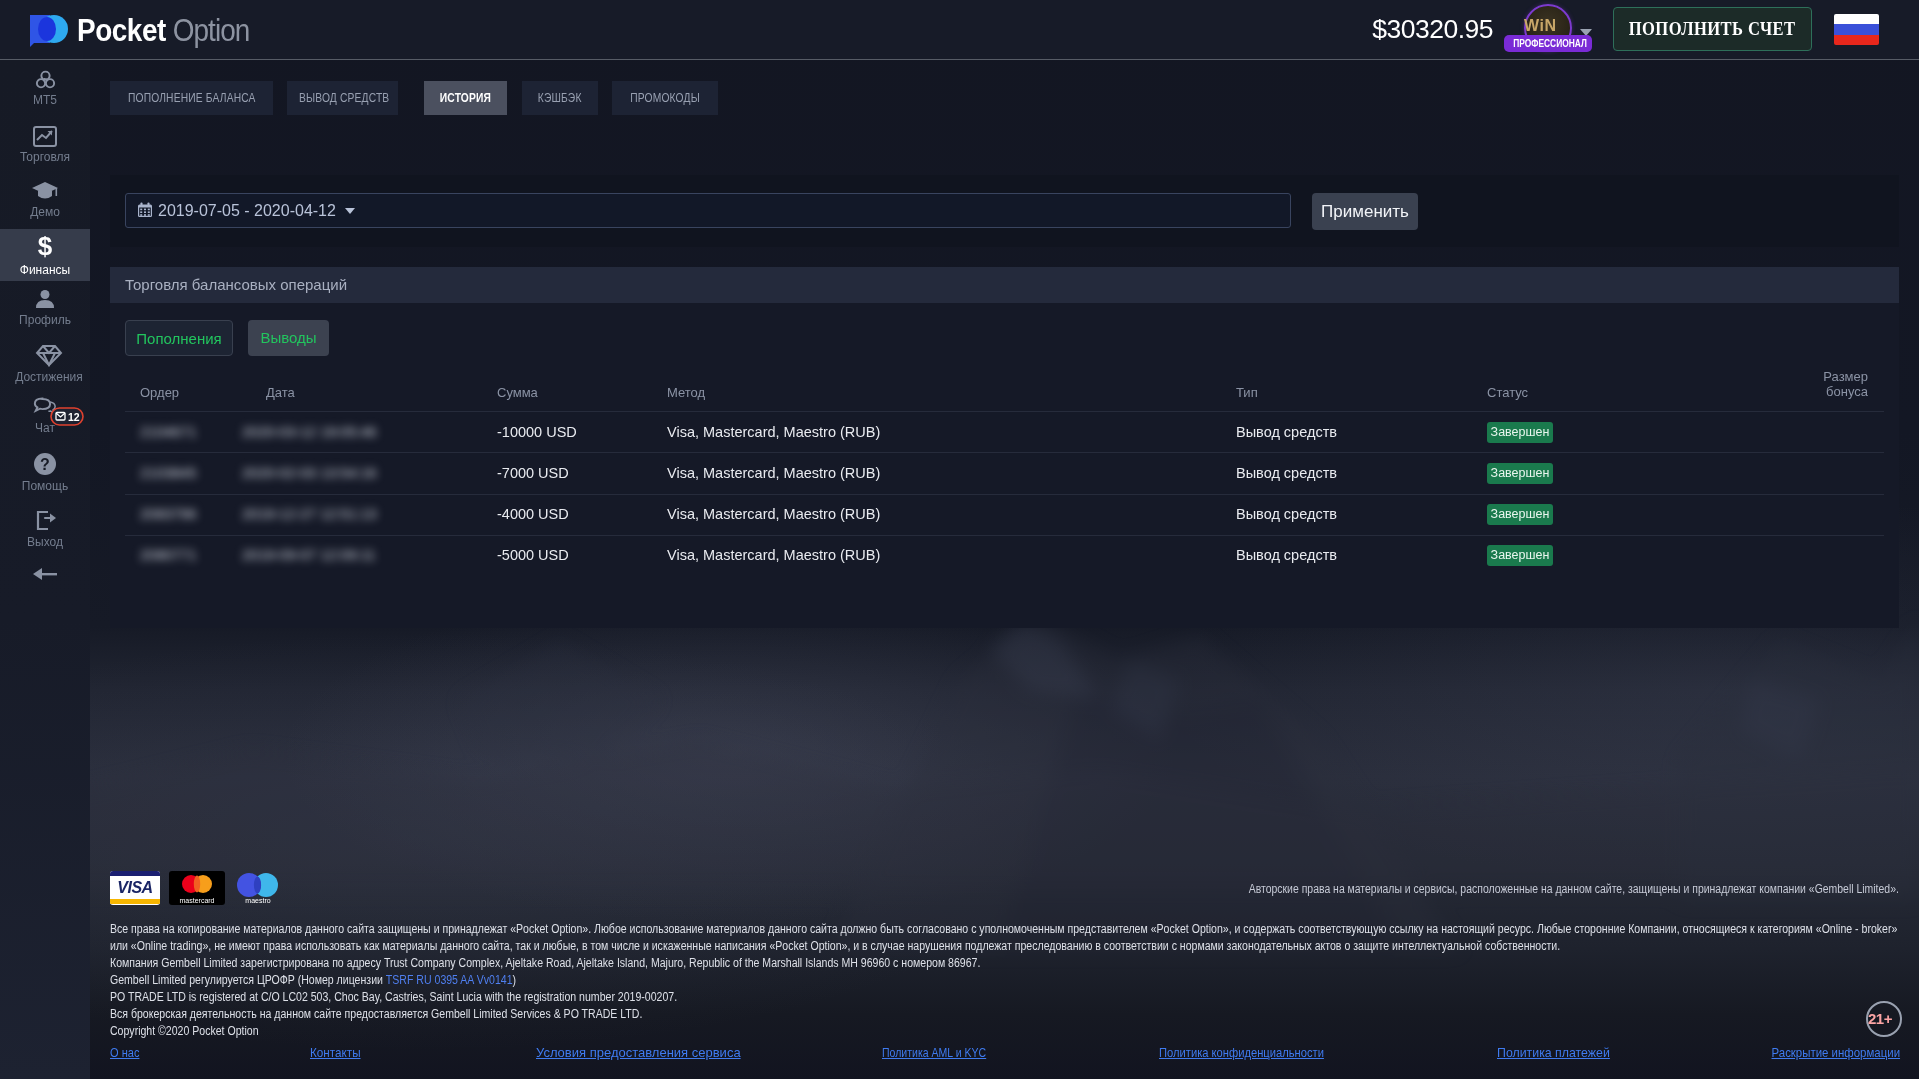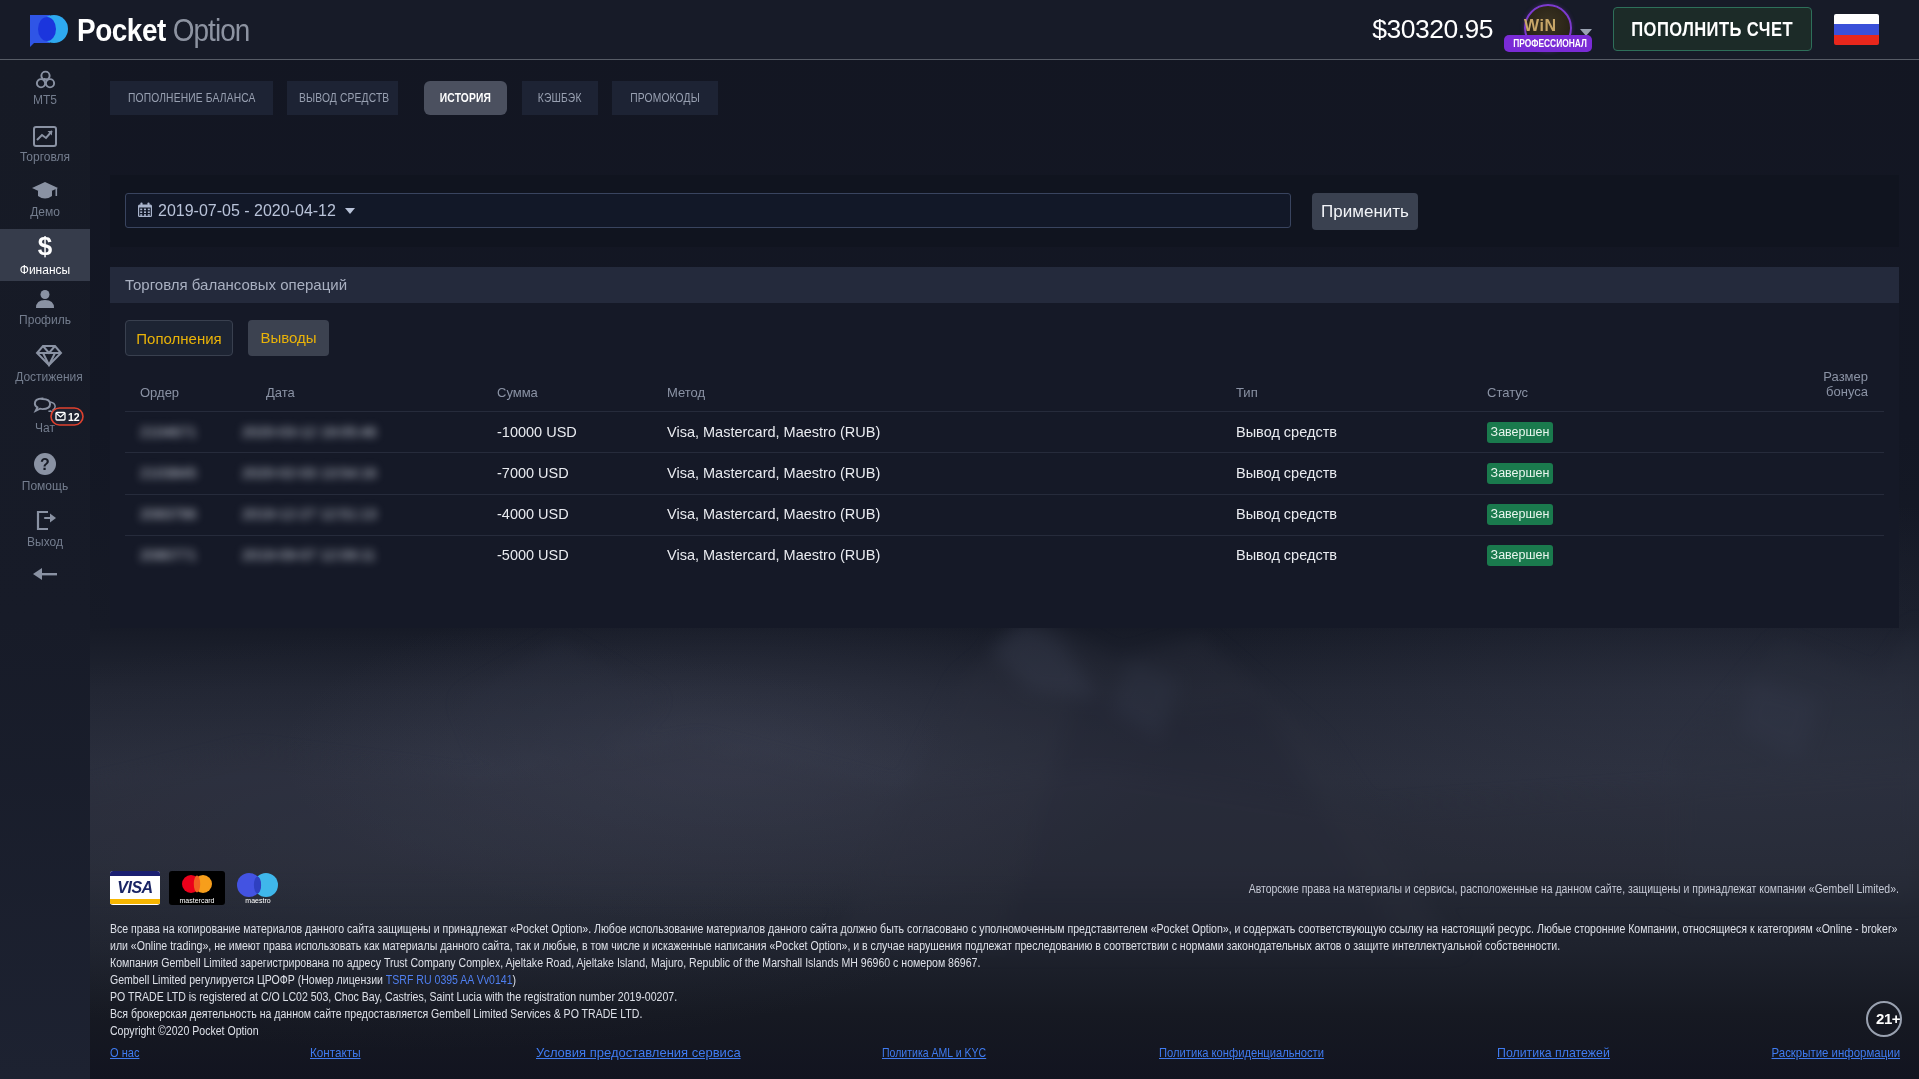--- a/index.html
+++ b/index.html
@@ -23,21 +23,21 @@
 #winwrap { position:absolute; left:1524px; top:4px; width:70px; height:52px; }
 #wincirc { position:absolute; left:0; top:0; width:48px; height:48px; border-radius:50%;
   background:radial-gradient(circle at 50% 40%, #3b3322 0%, #2c2619 55%, #1b1812 100%);
   border:2px solid #7c3ace; box-shadow:0 0 4px rgba(120,55,205,.35); }
 #wintxt { position:absolute; left:0; top:13px; width:50px; text-align:left; font-size:16px; font-weight:bold; color:#c8a768; letter-spacing:.5px; }
 #propill { position:absolute; left:-20px; top:31px; width:88px; height:17px; background:#7a2bd6; border-radius:5px; z-index:5;
   color:#fff; font-size:10.5px; font-weight:bold; text-align:center; line-height:17px; letter-spacing:0; }
 #propill span { display:inline-block; transform:scaleX(0.8); transform-origin:50% 50%; }
 #wincaret { position:absolute; left:56px; top:25px; width:0; height:0; border-left:6px solid transparent; border-right:6px solid transparent; border-top:7px solid #9aa3b2; }
 #depbtn { position:absolute; left:1613px; top:7px; width:199px; height:44px; background:#1c2b28; border:1px solid #2e6f5a; border-radius:4px;
-  color:#fff; font-size:19.5px; font-weight:bold; text-align:center; line-height:42px; letter-spacing:.5px; white-space:nowrap; }
+  color:#fff; font-size:19.5px; font-weight:bold; text-align:center; line-height:42px; letter-spacing:.5px; white-space:nowrap;font-family:Liberation Serif, serif; }
 #depbtn span { display:inline-block; transform:scaleX(0.85); transform-origin:50% 50%; }
 #flag { position:absolute; left:1834px; top:14px; width:45px; height:31px; border-radius:2px; overflow:hidden; }
 #flag div { height:10.33px; }
 
 
 #sidebar { position:absolute; left:0; top:60px; width:90px; height:1019px; background:linear-gradient(180deg,#161a25 0%,#171b28 55%,#1d2231 100%); z-index:10; }
 .sbitem { position:absolute; left:0; width:90px; text-align:center; color:#747d8e; }
 .sbitem .lbl { font-size:12px; margin-top:3px; }
 .sbitem svg { display:block; margin:0 auto; }
 #sb-active { position:absolute; left:0; top:169px; width:90px; height:52px; background:#363c4b; }
@@ -53,21 +53,21 @@
 .panelhead span { margin-left:15px; }
 #fbody { position:absolute; left:110px; top:175px; width:1789px; height:72px; background:#10141f; z-index:3; }
 #dateinput { position:absolute; left:125px; top:193px; width:1166px; height:35px; border:1px solid #39445f; border-radius:3px; background:#121828; z-index:5;
   color:#b9c3d9; font-size:16px; line-height:33px; }
 #dateinput .cal { display:inline-block; margin:0 5px 0 11px; vertical-align:-2px; }
 #dateinput .caret { display:inline-block; width:0; height:0; border-left:5px solid transparent; border-right:5px solid transparent; border-top:6px solid #b9c3d9; margin-left:9px; vertical-align:2px; }
 #applybtn { position:absolute; left:1312px; top:193px; width:106px; height:37px; background:#3a4150; border-radius:4px; z-index:5;
   color:#f2f4f8; font-size:17px; text-align:center; line-height:37px; }
 
 #hbody { position:absolute; left:110px; top:303px; width:1789px; height:325px; background:#151927; z-index:3; }
-.selbtn { position:absolute; top:17px; height:36px; border-radius:4px; font-size:15px; color:#eab308; text-align:center; line-height:36px; z-index:4; }
+.selbtn { position:absolute; top:17px; height:36px; border-radius:4px; font-size:15px; color:#22c55e; text-align:center; line-height:36px; z-index:4; }
 #btn-pop { left:15px; width:108px; background:#1d2433; border:1px solid #39404f; }
 #btn-vyv { left:138px; width:81px; background:#3c4250; }
 
 
 .th { position:absolute; color:#8b93a5; font-size:13px; z-index:4; }
 .cell { position:absolute; color:#e9ebf0; font-size:14.5px; z-index:4; }
 .blur { filter:blur(4px); color:#cdd2dc; }
 .rowline { position:absolute; left:125px; width:1759px; height:1px; background:#262b3b; z-index:4; }
 .badge { position:absolute; left:1487px; width:66px; height:21px; background:#1a7a4d; border-radius:3px; color:#e9f6ee; font-size:12.5px; text-align:center; line-height:20px; z-index:4; }
 
@@ -80,21 +80,21 @@
 #mc { left:169px; width:56px; background:#000; }
 #maestro { left:235px; width:46px; background:transparent; }
 .cardlogo .word2 { position:absolute; bottom:1px; width:100%; text-align:center; color:#fff; font-size:7px; }
 
 #rightcopy { position:absolute; right:20px; top:882px; color:#c6cad6; font-size:12.3px; z-index:5; white-space:nowrap; transform:scaleX(0.85); transform-origin:100% 0; }
 #legal { position:absolute; left:110px; top:921px; color:#dde0e8; font-size:12.3px; line-height:17px; z-index:5; white-space:nowrap; transform:scaleX(0.858); transform-origin:0 0; }
 #legal .blue { color:#4f7ff0; }
 .flink { position:absolute; top:1045px; color:#3f7bf0; font-size:13px; text-decoration:underline; z-index:5; white-space:nowrap; }
 .flink.sl { transform-origin:0 50%; }
 .flink.sr { transform-origin:100% 50%; }
-#age { position:absolute; left:1866px; top:1001px; width:36px; height:36px; border:2.5px solid #99a1b0; border-radius:50%; color:#ffffff; font-size:15px; font-weight:bold; text-align:right; line-height:31px; z-index:5; letter-spacing:-.5px; }
+#age { position:absolute; left:1866px; top:1001px; width:36px; height:36px; border:2.5px solid #99a1b0; border-radius:50%; color:#fca5a5; font-size:15px; font-weight:bold; text-align:left; line-height:31px; z-index:5; letter-spacing:-.5px; }
 </style>
 </head>
 <body>
 <div id="stage">
   <div id="bg"></div>
   <svg id="mount" viewBox="0 0 1919 1079" preserveAspectRatio="none" style="filter:blur(9px);">
     <polygon points="830,950 960,680 1040,615 1120,660 1200,635 1320,740 1460,950" fill="#2b2e3c" opacity="0.6"></polygon>
     <polygon points="1000,950 1080,680 1150,720 1260,700 1400,950" fill="#1e2130" opacity="0.4"></polygon>
     <polygon points="1020,620 1060,640 1100,700 1030,690 990,650" fill="#434a5e" opacity="0.5"></polygon>
     <polygon points="1130,660 1180,680 1160,740 1110,710" fill="#3a4154" opacity="0.45"></polygon>
@@ -208,21 +208,21 @@
       <svg width="26" height="14" viewBox="0 0 26 14">
         <rect x="4" y="6" width="21" height="2.4" fill="#8a92a3"></rect>
         <polygon points="1,7 10,1 10,13" fill="#8a92a3"></polygon>
       </svg>
     </div>
   </div>
 
   <div id="tabs">
     <div class="tab" style="left:0;width:163px;"><span>ПОПОЛНЕНИЕ БАЛАНСА</span></div>
     <div class="tab" style="left:177px;width:111px;"><span>ВЫВОД СРЕДСТВ</span></div>
-    <div class="tab active" style="left:314px;width:83px;border-radius:6px;"><span>ИСТОРИЯ</span></div>
+    <div class="tab active" style="left:314px;width:83px;"><span>ИСТОРИЯ</span></div>
     <div class="tab" style="left:412px;width:76px;"><span>КЭШБЭК</span></div>
     <div class="tab" style="left:502px;width:106px;"><span>ПРОМОКОДЫ</span></div>
   </div>
 
   <div id="fbody"></div>
   <div id="dateinput"><svg class="cal" width="16" height="16" viewBox="0 0 16 16">
         <rect x="1" y="2.5" width="14" height="12.5" rx="1.5" fill="#a9b4cc"></rect>
         <rect x="3.5" y="0.5" width="2" height="4" rx="0.8" fill="#a9b4cc"></rect>
         <rect x="10.5" y="0.5" width="2" height="4" rx="0.8" fill="#a9b4cc"></rect>
         <rect x="2.2" y="5.5" width="11.6" height="8.3" fill="#121828"></rect>

